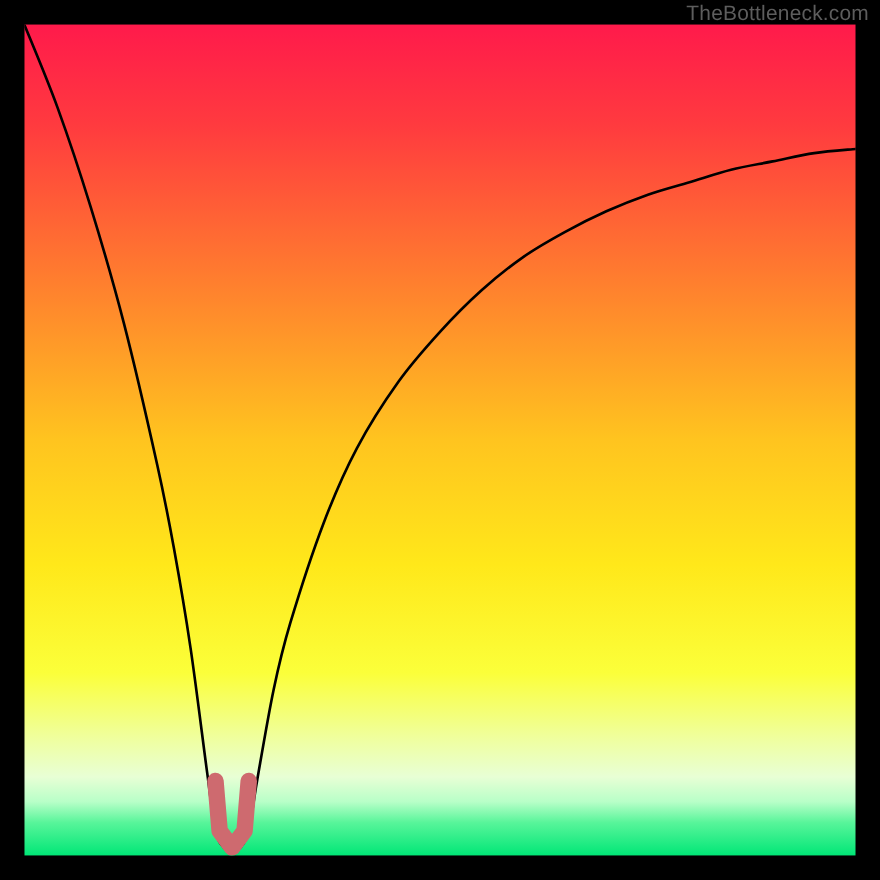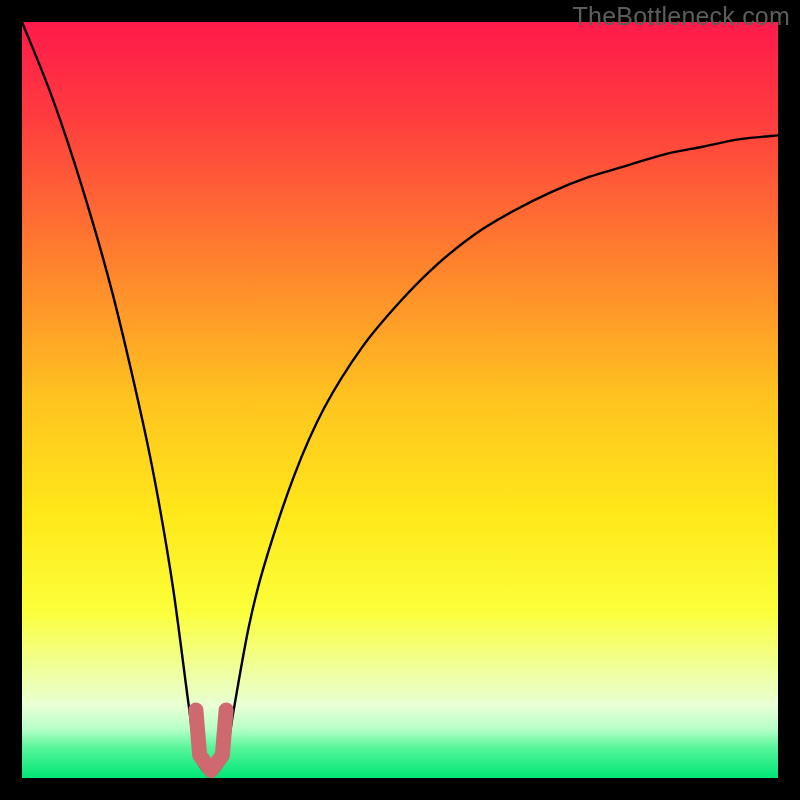--- a/index.html
+++ b/index.html
@@ -21,21 +21,21 @@
   }
   .gradient {
     position: absolute;
     left: 0; top: 0; width: 100%; height: 100%;
   }
   .watermark {
     position: absolute;
     top: 2px;
     right: 10px;
     color: #5d5d5d;
-    font-size: 25px;
+    font-size: 19px;
     letter-spacing: 0.2px;
     font-weight: 400;
   }
   svg.curves {
     position: absolute;
     left: 0; top: 0;
     width: 100%; height: 100%;
   }
 </style>
 </head>

